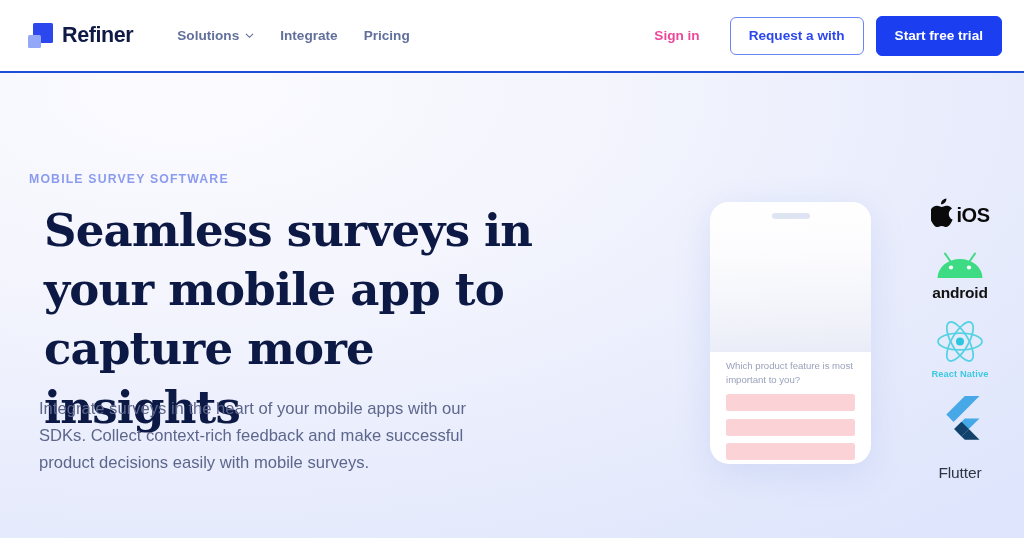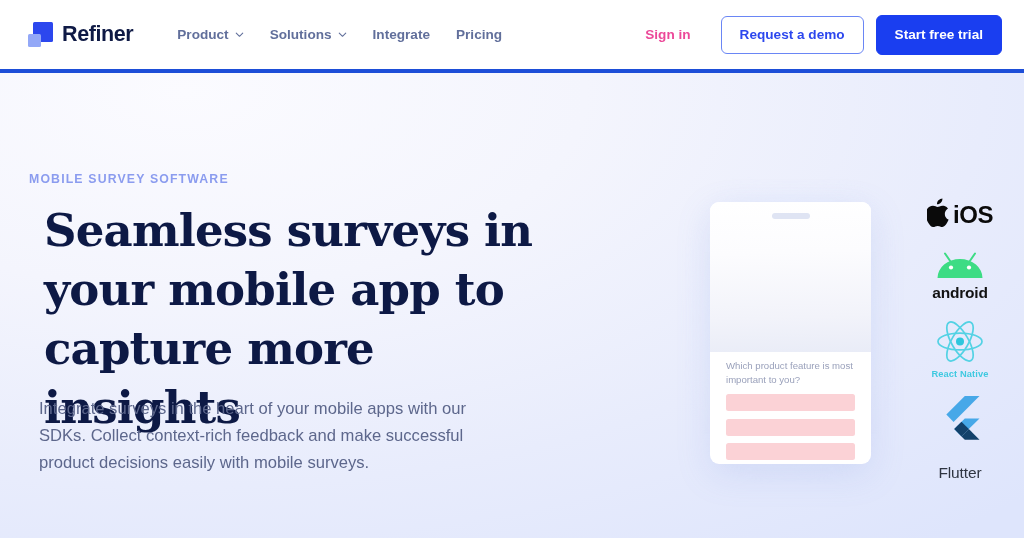--- a/index.html
+++ b/index.html
@@ -23,21 +23,21 @@
     overflow: hidden;
   }
 
   
   .header {
     position: absolute;
     top: 0; left: 0;
     width: 1024px;
     height: 73px;
     background: #ffffff;
-    border-bottom: 4px solid #1d4ed8;
+    border-bottom: 2px solid #1d4ed8;
     display: flex;
     align-items: center;
     z-index: 10;
   }
 
   .brand {
     display: flex;
     align-items: center;
     gap: 9px;
     margin-left: 28px;
@@ -208,21 +208,21 @@
     background: radial-gradient(60% 60% at 50% 45%, rgba(255,255,255,0.95) 0%, rgba(231,237,255,0.55) 58%, rgba(226,234,255,0) 100%);
     filter: blur(7px);
   }
   .phone {
     position: absolute;
     left: 14px;
     top: 10px;
     width: 161px;
     height: 262px;
     background: #ffffff;
-    border-radius: 9px;
+    border-radius: 19px;
     overflow: hidden;
     box-shadow: 0 10px 34px rgba(120,140,220,0.17);
   }
   .phone-screen-top {
     position: absolute;
     left: 0; top: 0;
     width: 161px;
     height: 150px;
     background: linear-gradient(178deg, #ffffff 0%, #fcfcfe 34%, #f2f3fa 76%, #e9ecf7 100%);
   }
@@ -279,21 +279,21 @@
     width: 92px;
   }
   .plat-ios {
     display: flex;
     align-items: center;
     justify-content: center;
     gap: 1px;
     height: 40px;
   }
   .plat-ios .ios-text {
-    font-size: 24px;
+    font-size: 20px;
     font-weight: 700;
     color: #0a0a0a;
     letter-spacing: -0.5px;
     line-height: 1;
   }
   .plat-label {
     font-size: 15.5px;
     font-weight: 700;
     color: #121212;
     letter-spacing: -0.2px;
@@ -324,28 +324,20 @@
     <div class="brand">
       <span class="brand-mark">
         <span class="sq-big"></span>
         <span class="sq-small"></span>
       </span>
       <span class="brand-name">Refiner</span>
     </div>
 
     <nav class="nav">
 
-      <div class="nav-item">
-        <span>Product</span>
-        <span class="chev">
-          <svg viewBox="0 0 10 10" width="9" height="9">
-              <path d="M1.4 3.4 L5 7 L8.6 3.4" fill="none" stroke="#616f9b" stroke-width="1.2" stroke-linecap="round" stroke-linejoin="round"></path>
-            </svg>
-        </span>
-      </div>
 
       <div class="nav-item">
         <span>Solutions</span>
         <span class="chev">
           <svg viewBox="0 0 10 10" width="9" height="9">
               <path d="M1.4 3.4 L5 7 L8.6 3.4" fill="none" stroke="#616f9b" stroke-width="1.2" stroke-linecap="round" stroke-linejoin="round"></path>
             </svg>
         </span>
       </div>
 
@@ -355,21 +347,21 @@
 
       <div class="nav-item">
         <span>Pricing</span>
       </div>
 
 
     </nav>
 
     <div class="header-right">
       <div class="signin">Sign in</div>
-      <button class="btn-outline">Request a demo</button>
+      <button class="btn-outline">Request a with</button>
       <button class="btn-solid">Start free trial</button>
     </div>
 
   </div>
 
   <div class="hero">
 
     <div class="eyebrow">MOBILE SURVEY SOFTWARE</div>
     <h1 class="headline">Seamless surveys in your mobile app to capture more insights</h1>
     <p class="subcopy">Integrate surveys in the heart of your mobile apps with our SDKs. Collect context-rich feedback and make successful product decisions easily with mobile surveys.</p>

